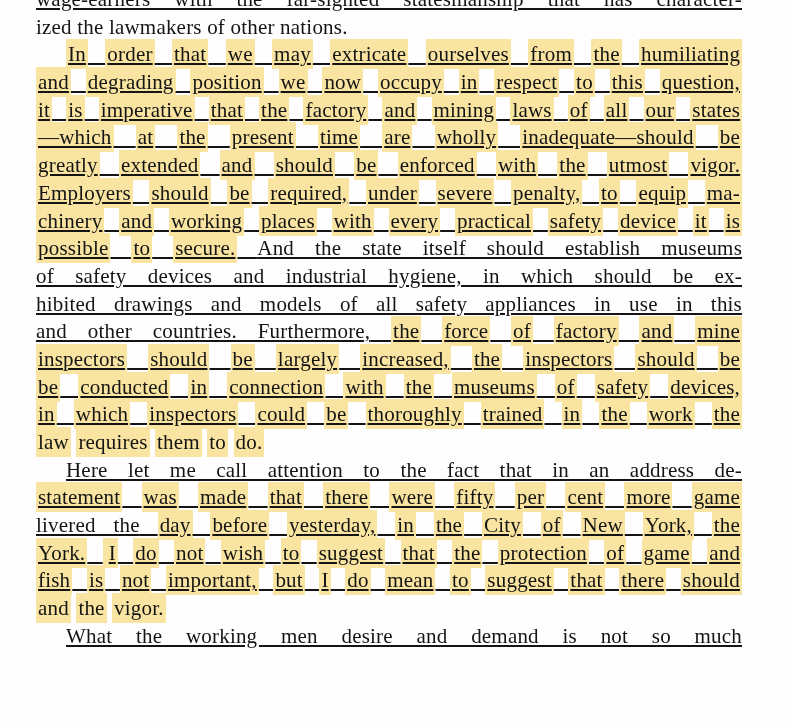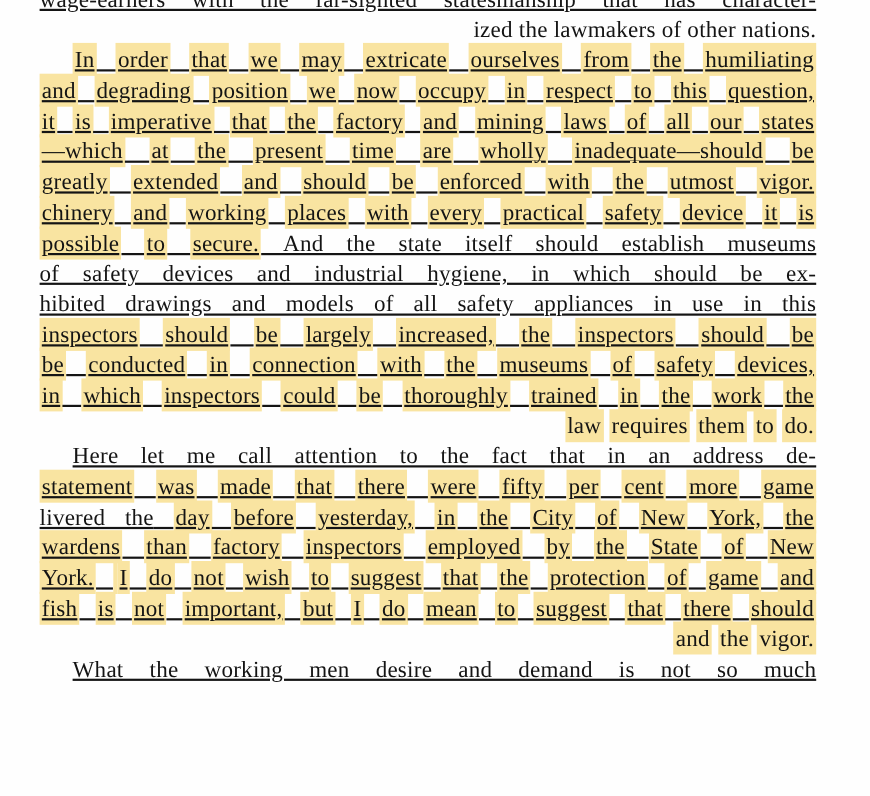--- a/index.html
+++ b/index.html
@@ -16,21 +16,21 @@
     padding: 0 49px 0 36px;
     margin-top: -14px;
     font-family: "Liberation Serif", "DejaVu Serif", serif;
     font-size: 21px;
     line-height: 27.7px;
     color: #141414;
     letter-spacing: 0.2px;
   }
   .line {
     height: 27.7px;
-    text-align: right;
+    text-align: left;
   }
   .line.full {
     text-align: justify;
     text-align-last: justify;
     text-decoration: underline;
   }
   .line.indent {
     text-indent: 30px;
   }
   .hl {
@@ -42,29 +42,30 @@
 <body>
 
 <div id="page">
     <div class="line full"><span>wage-earners with the far-sighted statesmanship that has character-</span></div>
     <div class="line"><span>ized the lawmakers of other nations.</span></div>
     <div class="line full indent"><span class="hl">In</span> <span class="hl">order</span> <span class="hl">that</span> <span class="hl">we</span> <span class="hl">may</span> <span class="hl">extricate</span> <span class="hl">ourselves</span> <span class="hl">from</span> <span class="hl">the</span> <span class="hl">humiliating</span></div>
     <div class="line full"><span class="hl">and</span> <span class="hl">degrading</span> <span class="hl">position</span> <span class="hl">we</span> <span class="hl">now</span> <span class="hl">occupy</span> <span class="hl">in</span> <span class="hl">respect</span> <span class="hl">to</span> <span class="hl">this</span> <span class="hl">question,</span></div>
     <div class="line full"><span class="hl">it</span> <span class="hl">is</span> <span class="hl">imperative</span> <span class="hl">that</span> <span class="hl">the</span> <span class="hl">factory</span> <span class="hl">and</span> <span class="hl">mining</span> <span class="hl">laws</span> <span class="hl">of</span> <span class="hl">all</span> <span class="hl">our</span> <span class="hl">states</span></div>
     <div class="line full"><span class="hl">—which</span> <span class="hl">at</span> <span class="hl">the</span> <span class="hl">present</span> <span class="hl">time</span> <span class="hl">are</span> <span class="hl">wholly</span> <span class="hl">inadequate—should</span> <span class="hl">be</span></div>
     <div class="line full"><span class="hl">greatly</span> <span class="hl">extended</span> <span class="hl">and</span> <span class="hl">should</span> <span class="hl">be</span> <span class="hl">enforced</span> <span class="hl">with</span> <span class="hl">the</span> <span class="hl">utmost</span> <span class="hl">vigor.</span></div>
+    <div class="line full"><span class="hl">Employers</span> <span class="hl">should</span> <span class="hl">be</span> <span class="hl">required,</span> <span class="hl">under</span> <span class="hl">severe</span> <span class="hl">penalty,</span> <span class="hl">to</span> <span class="hl">equip</span> <span class="hl">ma-</span></div>
     <div class="line full"><span class="hl">chinery</span> <span class="hl">and</span> <span class="hl">working</span> <span class="hl">places</span> <span class="hl">with</span> <span class="hl">every</span> <span class="hl">practical</span> <span class="hl">safety</span> <span class="hl">device</span> <span class="hl">it</span> <span class="hl">is</span></div>
     <div class="line full"><span class="hl">possible</span> <span class="hl">to</span> <span class="hl">secure.</span> <span>And the state itself should establish museums</span></div>
     <div class="line full"><span>of safety devices and industrial hygiene, in which should be ex-</span></div>
     <div class="line full"><span>hibited drawings and models of all safety appliances in use in this</span></div>
+    <div class="line full"><span>and other countries.  Furthermore,</span> <span class="hl">the</span> <span class="hl">force</span> <span class="hl">of</span> <span class="hl">factory</span> <span class="hl">and</span> <span class="hl">mine</span></div>
     <div class="line full"><span class="hl">inspectors</span> <span class="hl">should</span> <span class="hl">be</span> <span class="hl">largely</span> <span class="hl">increased,</span> <span class="hl">the</span> <span class="hl">inspectors</span> <span class="hl">should</span> <span class="hl">be</span></div>
     <div class="line full"><span class="hl">be</span> <span class="hl">conducted</span> <span class="hl">in</span> <span class="hl">connection</span> <span class="hl">with</span> <span class="hl">the</span> <span class="hl">museums</span> <span class="hl">of</span> <span class="hl">safety</span> <span class="hl">devices,</span></div>
     <div class="line full"><span class="hl">in</span> <span class="hl">which</span> <span class="hl">inspectors</span> <span class="hl">could</span> <span class="hl">be</span> <span class="hl">thoroughly</span> <span class="hl">trained</span> <span class="hl">in</span> <span class="hl">the</span> <span class="hl">work</span> <span class="hl">the</span></div>
     <div class="line"><span class="hl">law</span> <span class="hl">requires</span> <span class="hl">them</span> <span class="hl">to</span> <span class="hl">do.</span></div>
     <div class="line full indent"><span>Here let me call attention to the fact that in an address de-</span></div>
     <div class="line full"><span class="hl">statement</span> <span class="hl">was</span> <span class="hl">made</span> <span class="hl">that</span> <span class="hl">there</span> <span class="hl">were</span> <span class="hl">fifty</span> <span class="hl">per</span> <span class="hl">cent</span> <span class="hl">more</span> <span class="hl">game</span></div>
     <div class="line full"><span>livered the</span> <span class="hl">day</span> <span class="hl">before</span> <span class="hl">yesterday,</span> <span class="hl">in</span> <span class="hl">the</span> <span class="hl">City</span> <span class="hl">of</span> <span class="hl">New</span> <span class="hl">York,</span> <span class="hl">the</span></div>
-    <div class="line full"><span class="hl">wardens</span> <span class="hl">than</span> <span class="hl">factory</span> <span class="hl">inspectors</span> <span class="hl">employed</span> <span class="hl">by</span> <span class="hl">the</span> <span class="hl">State</span> <span class="hl">of</span> <span class="hl">New</span></div>
     <div class="line full"><span class="hl">York.</span> <span class="hl"></span> <span class="hl">I</span> <span class="hl">do</span> <span class="hl">not</span> <span class="hl">wish</span> <span class="hl">to</span> <span class="hl">suggest</span> <span class="hl">that</span> <span class="hl">the</span> <span class="hl">protection</span> <span class="hl">of</span> <span class="hl">game</span> <span class="hl">and</span></div>
     <div class="line full"><span class="hl">fish</span> <span class="hl">is</span> <span class="hl">not</span> <span class="hl">important,</span> <span class="hl">but</span> <span class="hl">I</span> <span class="hl">do</span> <span class="hl">mean</span> <span class="hl">to</span> <span class="hl">suggest</span> <span class="hl">that</span> <span class="hl">there</span> <span class="hl">should</span></div>
     <div class="line"><span class="hl">and</span> <span class="hl">the</span> <span class="hl">vigor.</span></div>
     <div class="line full indent"><span>What the working men desire and demand is not so much</span></div>
   </div>
 
 </body></html>

